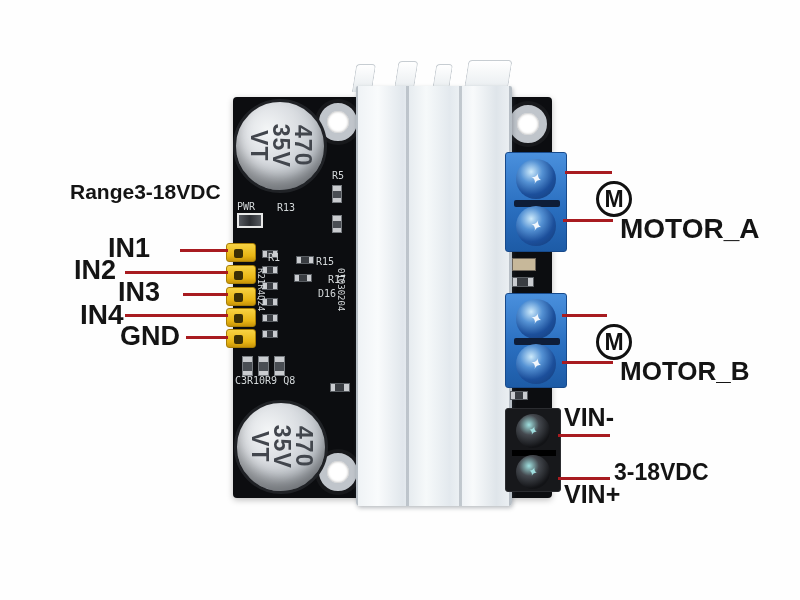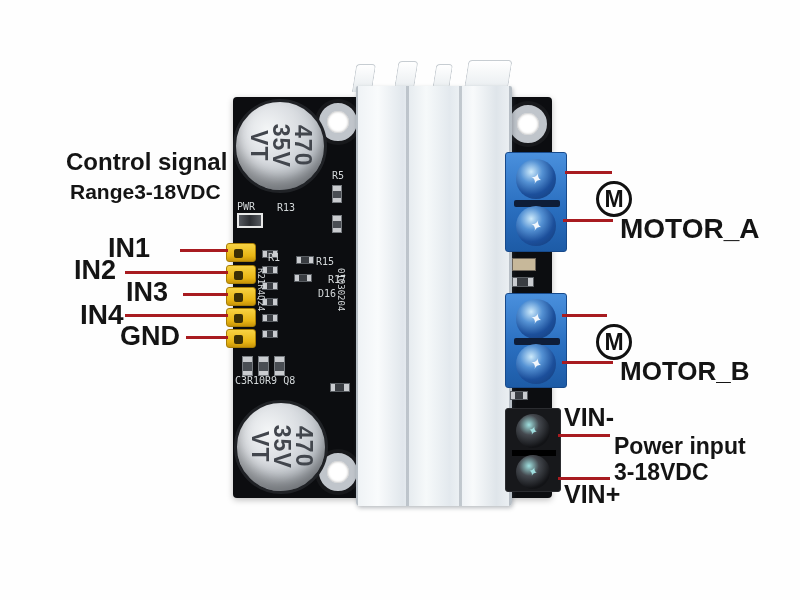--- a/index.html
+++ b/index.html
@@ -88,21 +88,21 @@
   
   .ann { color:#141414; font-weight:bold; z-index:8; white-space:nowrap; }
   .line { height:3px; background:#a81b20; z-index:8; }
   .m-badge { width:36px; height:36px; border-radius:50%; border:3px solid #111; background:#fff;
              display:flex; align-items:center; justify-content:center; font-weight:bold; font-size:23px;
              color:#111; z-index:8; }
   .t-control { left:66px; top:148px; font-size:24px; }
   .t-range { left:70px; top:180px; font-size:21px; font-weight:600; }
   .t-in1 { left:108px; top:233px; font-size:27px; }
   .t-in2 { left:74px;  top:255px; font-size:27px; }
-  .t-in3 { left:126px; top:277px; font-size:27px; }
+  .t-in3 { left:118px; top:277px; font-size:27px; }
   .t-in4 { left:80px;  top:299px; font-size:28px; }
   .t-gnd { left:120px; top:321px; font-size:27px; }
   .t-motor-a { left:620px; top:213px; font-size:28px; }
   .t-motor-b { left:620px; top:356px; font-size:26px; }
   .t-vin-minus { left:564px; top:403px; font-size:25px; }
   .t-vin-plus  { left:564px; top:480px; font-size:25px; }
   .t-power1 { left:614px; top:433px; font-size:23px; }
   .t-power2 { left:614px; top:459px; font-size:23px;text-align:right; }
 </style>
 </head>
@@ -196,21 +196,20 @@
   <div class="abs silk" style="left:277px;top:202px">R13</div>
   <div class="abs silk" style="left:332px;top:170px">R5</div>
   <div class="abs silk" style="left:268px;top:252px">R1</div>
   <div class="abs silk" style="left:316px;top:256px">R15</div>
   <div class="abs silk" style="left:328px;top:274px">R17</div>
   <div class="abs silk" style="left:318px;top:288px">D16</div>
   <div class="abs silk" style="left:235px;top:375px">C3R10R9 Q8</div>
   <div class="abs silk silk-vert" style="left:336px;top:268px">01030204</div>
   <div class="abs silk silk-vert" style="left:256px;top:268px">R21R4Q24</div>
 
-  <div class="abs ann t-control">Control signal</div>
   <div class="abs ann t-range">Range3-18VDC</div>
 
   <div class="abs ann t-in1">IN1</div>
   <div class="abs ann t-in2">IN2</div>
   <div class="abs ann t-in3">IN3</div>
   <div class="abs ann t-in4">IN4</div>
   <div class="abs ann t-gnd">GND</div>
 
   <div class="abs line" style="left:180px;top:249px;width:48px"></div>
   <div class="abs line" style="left:125px;top:271px;width:103px"></div>
@@ -227,18 +226,17 @@
 
   <div class="abs line" style="left:562px;top:314px;width:45px"></div>
   <div class="abs line" style="left:562px;top:361px;width:51px"></div>
   <div class="abs m-badge" style="left:596px;top:324px">
     <span>M</span>
   </div>
   <div class="abs ann t-motor-b">MOTOR_B</div>
 
   <div class="abs ann t-vin-minus">VIN-</div>
   <div class="abs line" style="left:558px;top:434px;width:52px"></div>
-  <div class="abs ann t-power1">Power input</div>
   <div class="abs ann t-power2">3-18VDC</div>
   <div class="abs line" style="left:558px;top:477px;width:52px"></div>
   <div class="abs ann t-vin-plus">VIN+</div>
 
 </div>
 
 </body></html>

